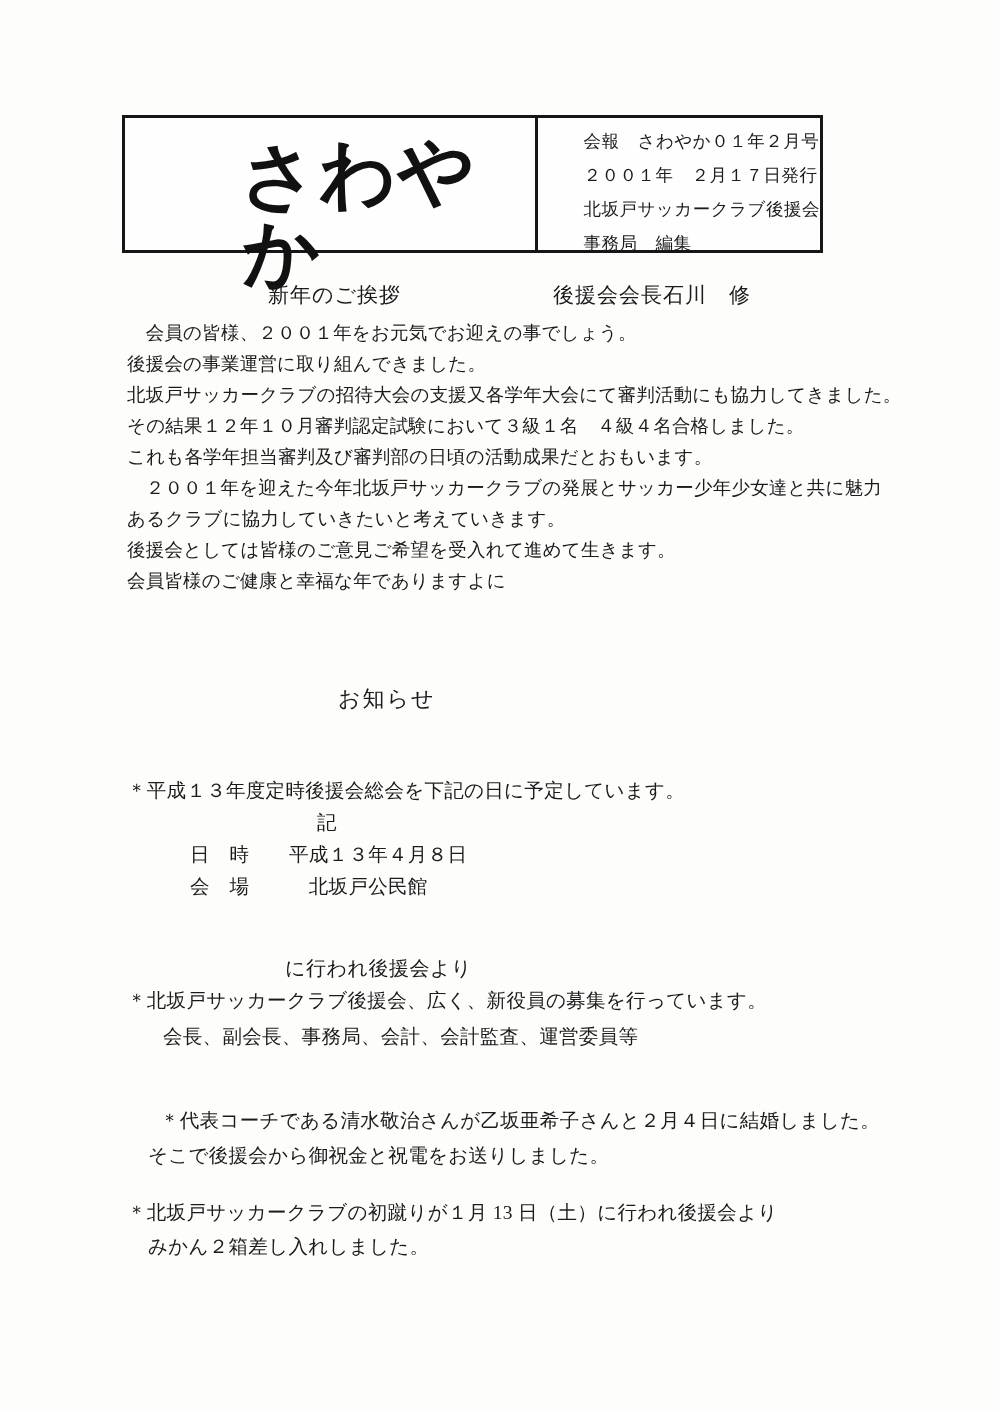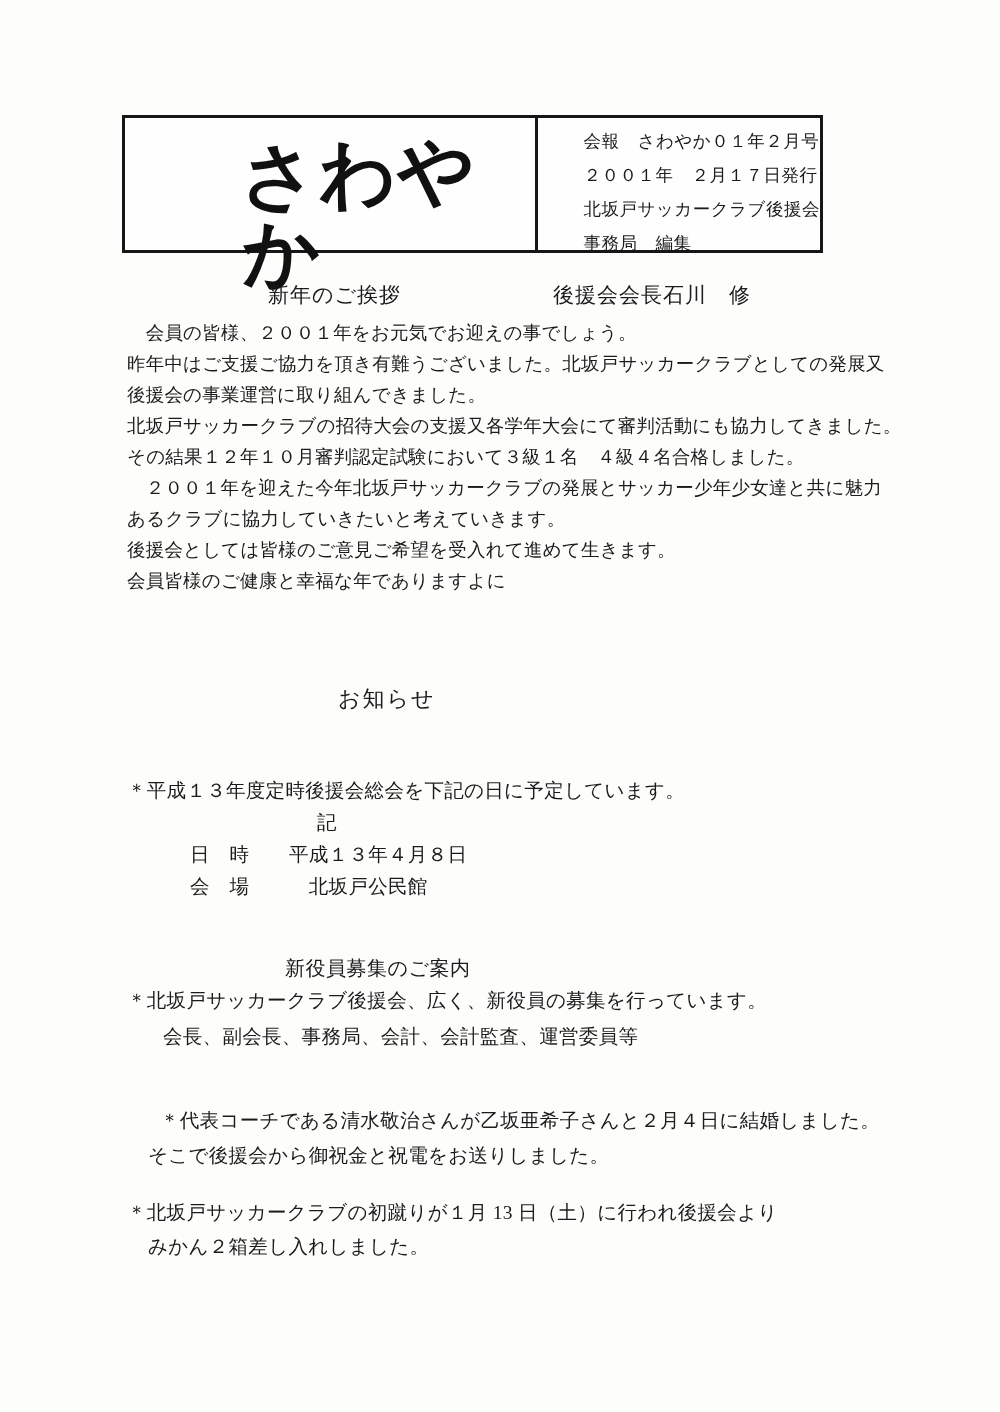--- a/index.html
+++ b/index.html
@@ -109,37 +109,37 @@
       <div class="pre">北坂戸サッカークラブ後援会</div>
       <div class="pre">事務局　編集</div>
     </div>
   </div>
 
   <div class="greet-heading h-left pre">新年のご挨拶</div>
   <div class="greet-heading h-right pre">後援会会長石川　修</div>
 
   <div class="greet-body">
     <div class="pre">　会員の皆様、２００１年をお元気でお迎えの事でしょう。</div>
-    <div class="pre">昨年中はご支援ご協力を頂き有難うございました。北坂戸サッカークラブとしての発展又</div>
     <div class="pre">後援会の事業運営に取り組んできました。</div>
     <div class="pre">北坂戸サッカークラブの招待大会の支援又各学年大会にて審判活動にも協力してきました。</div>
     <div class="pre">その結果１２年１０月審判認定試験において３級１名　４級４名合格しました。</div>
+    <div class="pre">これも各学年担当審判及び審判部の日頃の活動成果だとおもいます。</div>
     <div class="pre">　２００１年を迎えた今年北坂戸サッカークラブの発展とサッカー少年少女達と共に魅力</div>
     <div class="pre">あるクラブに協力していきたいと考えていきます。</div>
     <div class="pre">後援会としては皆様のご意見ご希望を受入れて進めて生きます。</div>
     <div class="pre">会員皆様のご健康と幸福な年でありますよに</div>
   </div>
 
   <div class="notice-heading pre">お知らせ</div>
   <div class="line l-meeting pre">＊平成１３年度定時後援会総会を下記の日に予定しています。</div>
   <div class="line l-ki pre">記</div>
   <div class="line l-date pre">日　時　　平成１３年４月８日</div>
   <div class="line l-venue pre">会　場　　　北坂戸公民館</div>
 
-  <div class="recruit-heading pre">新役員募集のご案内</div>
+  <div class="recruit-heading pre">に行われ後援会より</div>
   <div class="line l-recruit1 pre">＊北坂戸サッカークラブ後援会、広く、新役員の募集を行っています。</div>
   <div class="line l-recruit2 pre">会長、副会長、事務局、会計、会計監査、運営委員等</div>
 
   <div class="line l-wed1 pre">＊代表コーチである清水敬治さんが乙坂亜希子さんと２月４日に結婚しました。</div>
   <div class="line l-wed2 pre">そこで後援会から御祝金と祝電をお送りしました。</div>
 
   <div class="line l-kick1 pre">＊北坂戸サッカークラブの初蹴りが１月 13 日（土）に行われ後援会より</div>
   <div class="line l-kick2 pre">みかん２箱差し入れしました。</div>
 
 </div>

